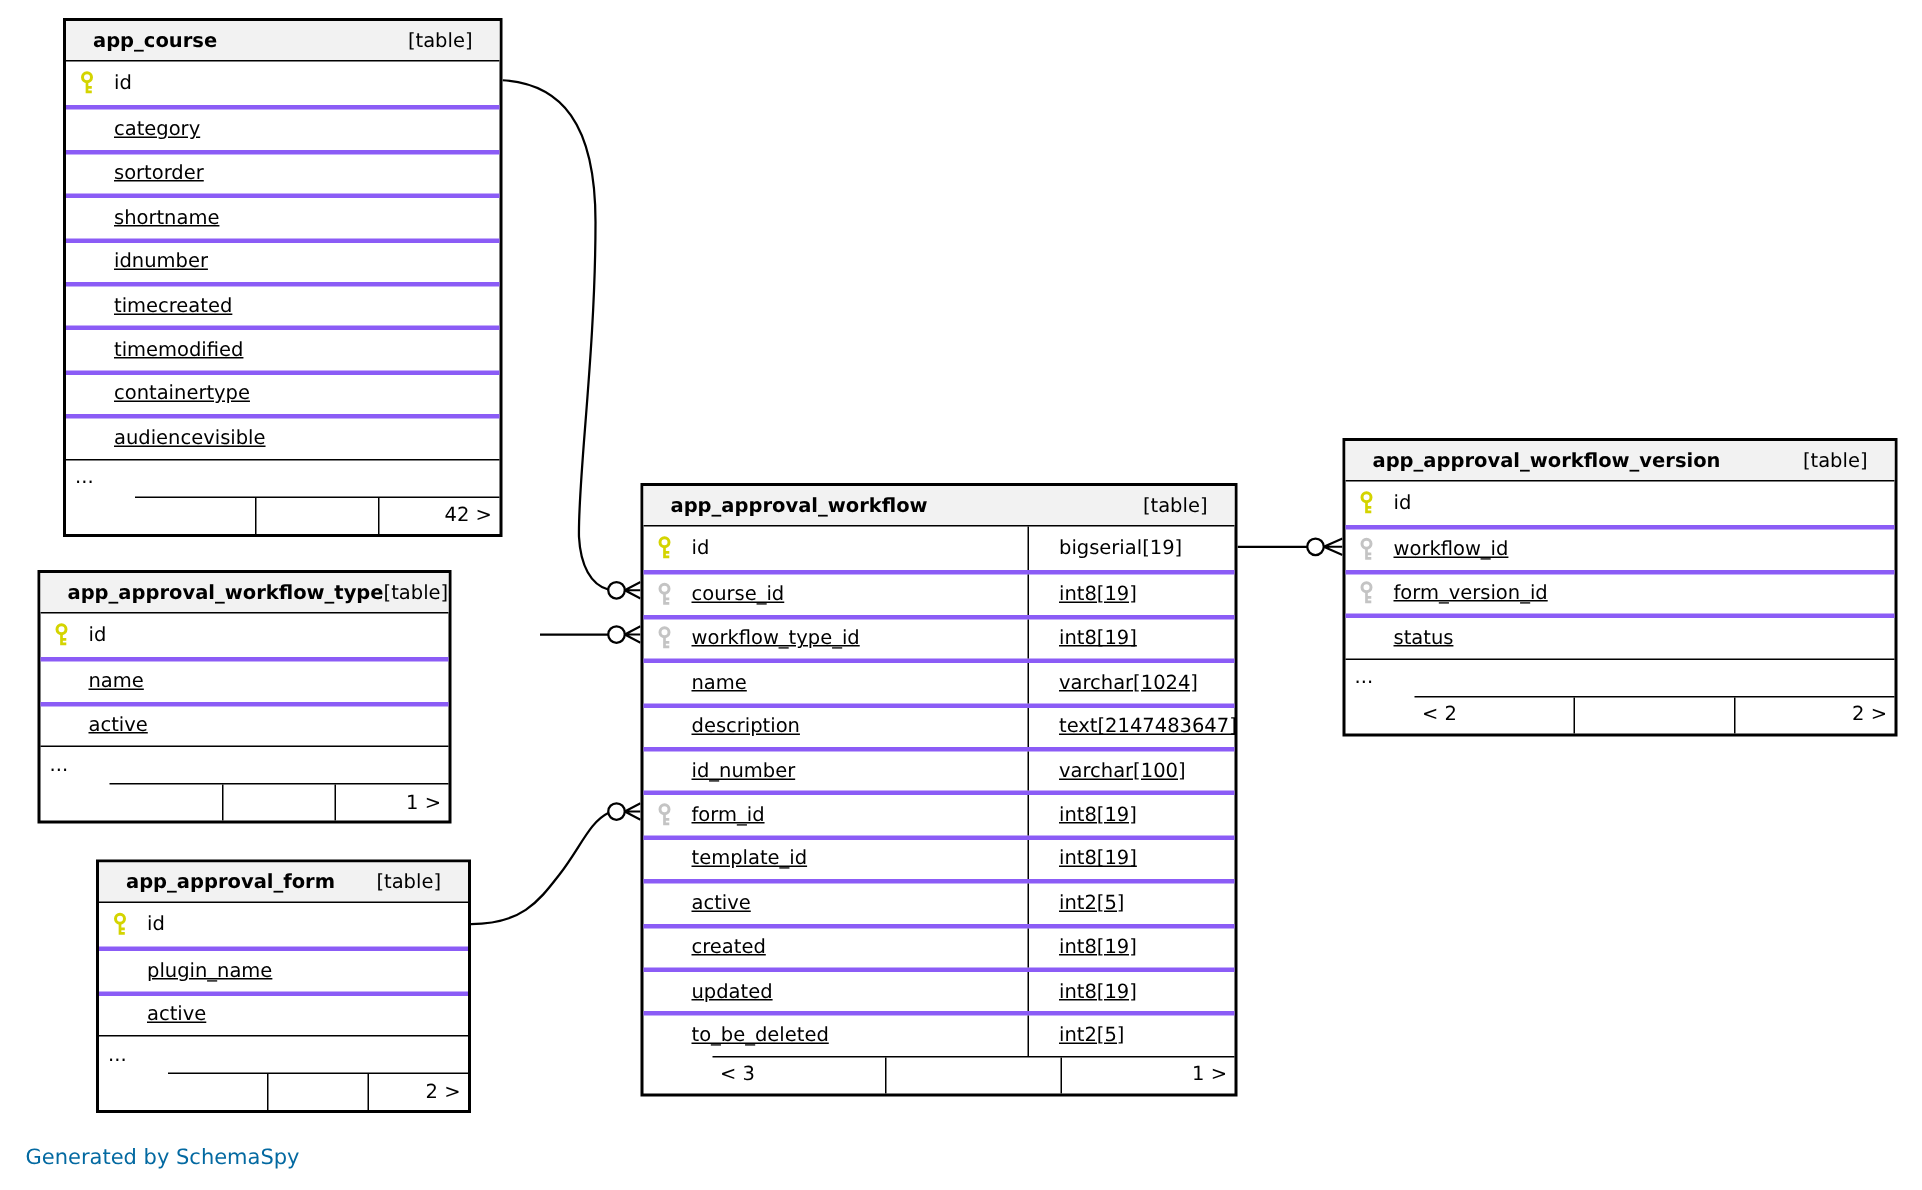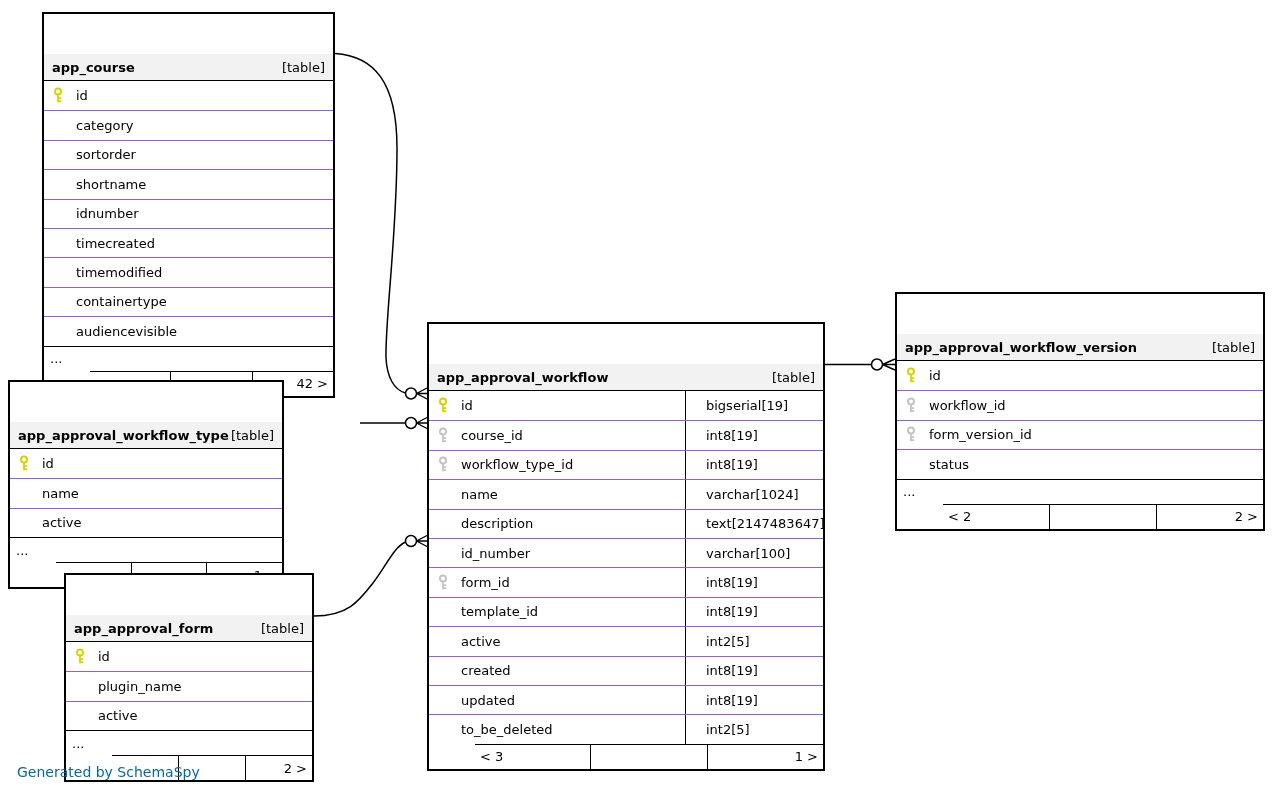--- a/index.html
+++ b/index.html
@@ -25,34 +25,33 @@
     font-size: 13px;
     color: #000000;
   }
   .thead {
     height: 27px;
     background: #f2f2f2;
     border-bottom: 1px solid #000;
     display: flex;
     align-items: center;
     justify-content: space-between;
-    padding: 0 8px;
-    box-sizing: border-box;
-    margin-top: 40px;
+    padding: 0 18px;
+    box-sizing: border-box;
   }
   .tname { font-weight: bold; white-space: nowrap; }
   .tbadge { font-weight: normal; white-space: nowrap; }
 
   .crow {
     height: 29.4px;
     display: flex;
     align-items: stretch;
     box-sizing: border-box;
   }
-  .crow + .crow { border-top: 1px solid #8b5cf6; }
+  .crow + .crow { border-top: 3px solid #8b5cf6; text-decoration: underline; }
   .ncell {
     display: flex;
     align-items: center;
     flex: 1;
     min-width: 0;
   }
   .with-types .ncell { flex: none; width: 256px; }
   .tcell {
     flex: 1;
     border-left: 1px solid #000;
@@ -204,21 +203,21 @@
         </div>
       </div>
     <div class="ellipsis-row">...</div>
     <div class="tfoot">
       <span class="fcell"></span>
       <span class="fcell"></span>
       <span class="fcell right">42 &gt;</span>
     </div>
   </div>
 
-  <div class="etable" style="left:8px; top:380px; width:276px;text-align:right;">
+  <div class="etable" style="left:25px; top:380px; width:276px;text-align:right;">
     <div class="thead">
       <span class="tname">app_approval_workflow_type</span>
       <span class="tbadge">[table]</span>
     </div>
     <div>
         <div class="crow">
           <span class="ncell">
             <span class="kicon">
               <svg width="12" height="17" viewBox="0 0 12 17">
                 <circle cx="6" cy="4.5" r="3" fill="none" stroke="#d4d400" stroke-width="2"></circle>

